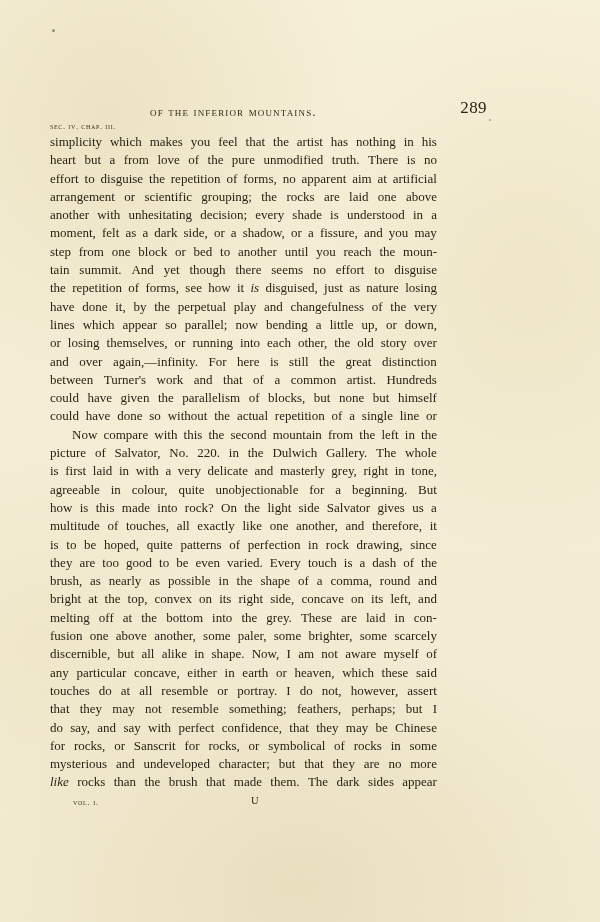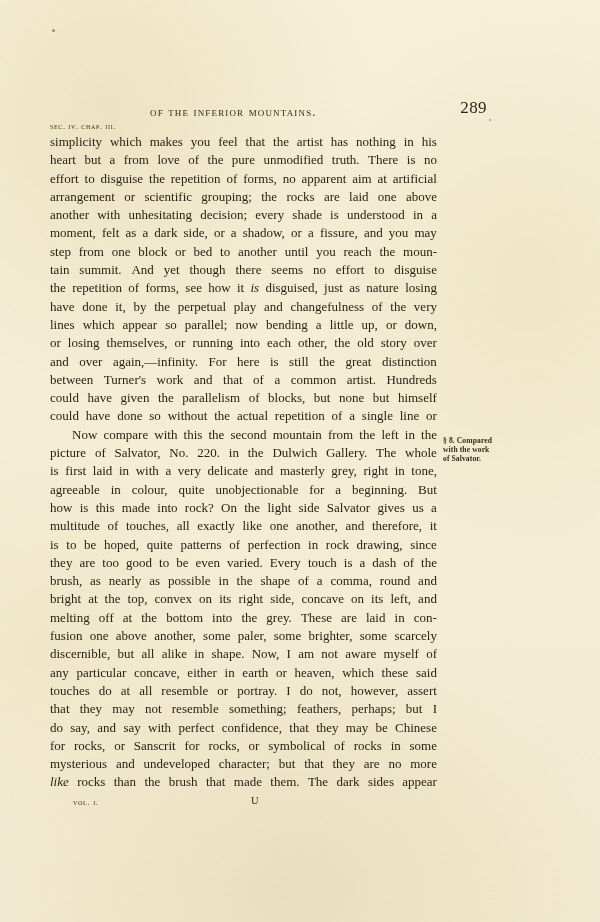--- a/index.html
+++ b/index.html
@@ -659,25 +659,20 @@
           <span>them.</span>
           <span>The</span>
           <span>dark</span>
           <span>sides</span>
           <span>appear</span>
         </div>
     </div>
 
   </div>
 
-  <div class="sidenote">
-    <div>§ 8. Compared</div>
-    <div>with the work</div>
-    <div>of Salvator.</div>
-  </div>
 
   <div class="footer-vol">VOL. I.</div>
   <div class="footer-sig">U</div>
 
   <div class="speck s1"></div>
   <div class="speck s2"></div>
   <div class="speck s3"></div>
 
 </div>
 

